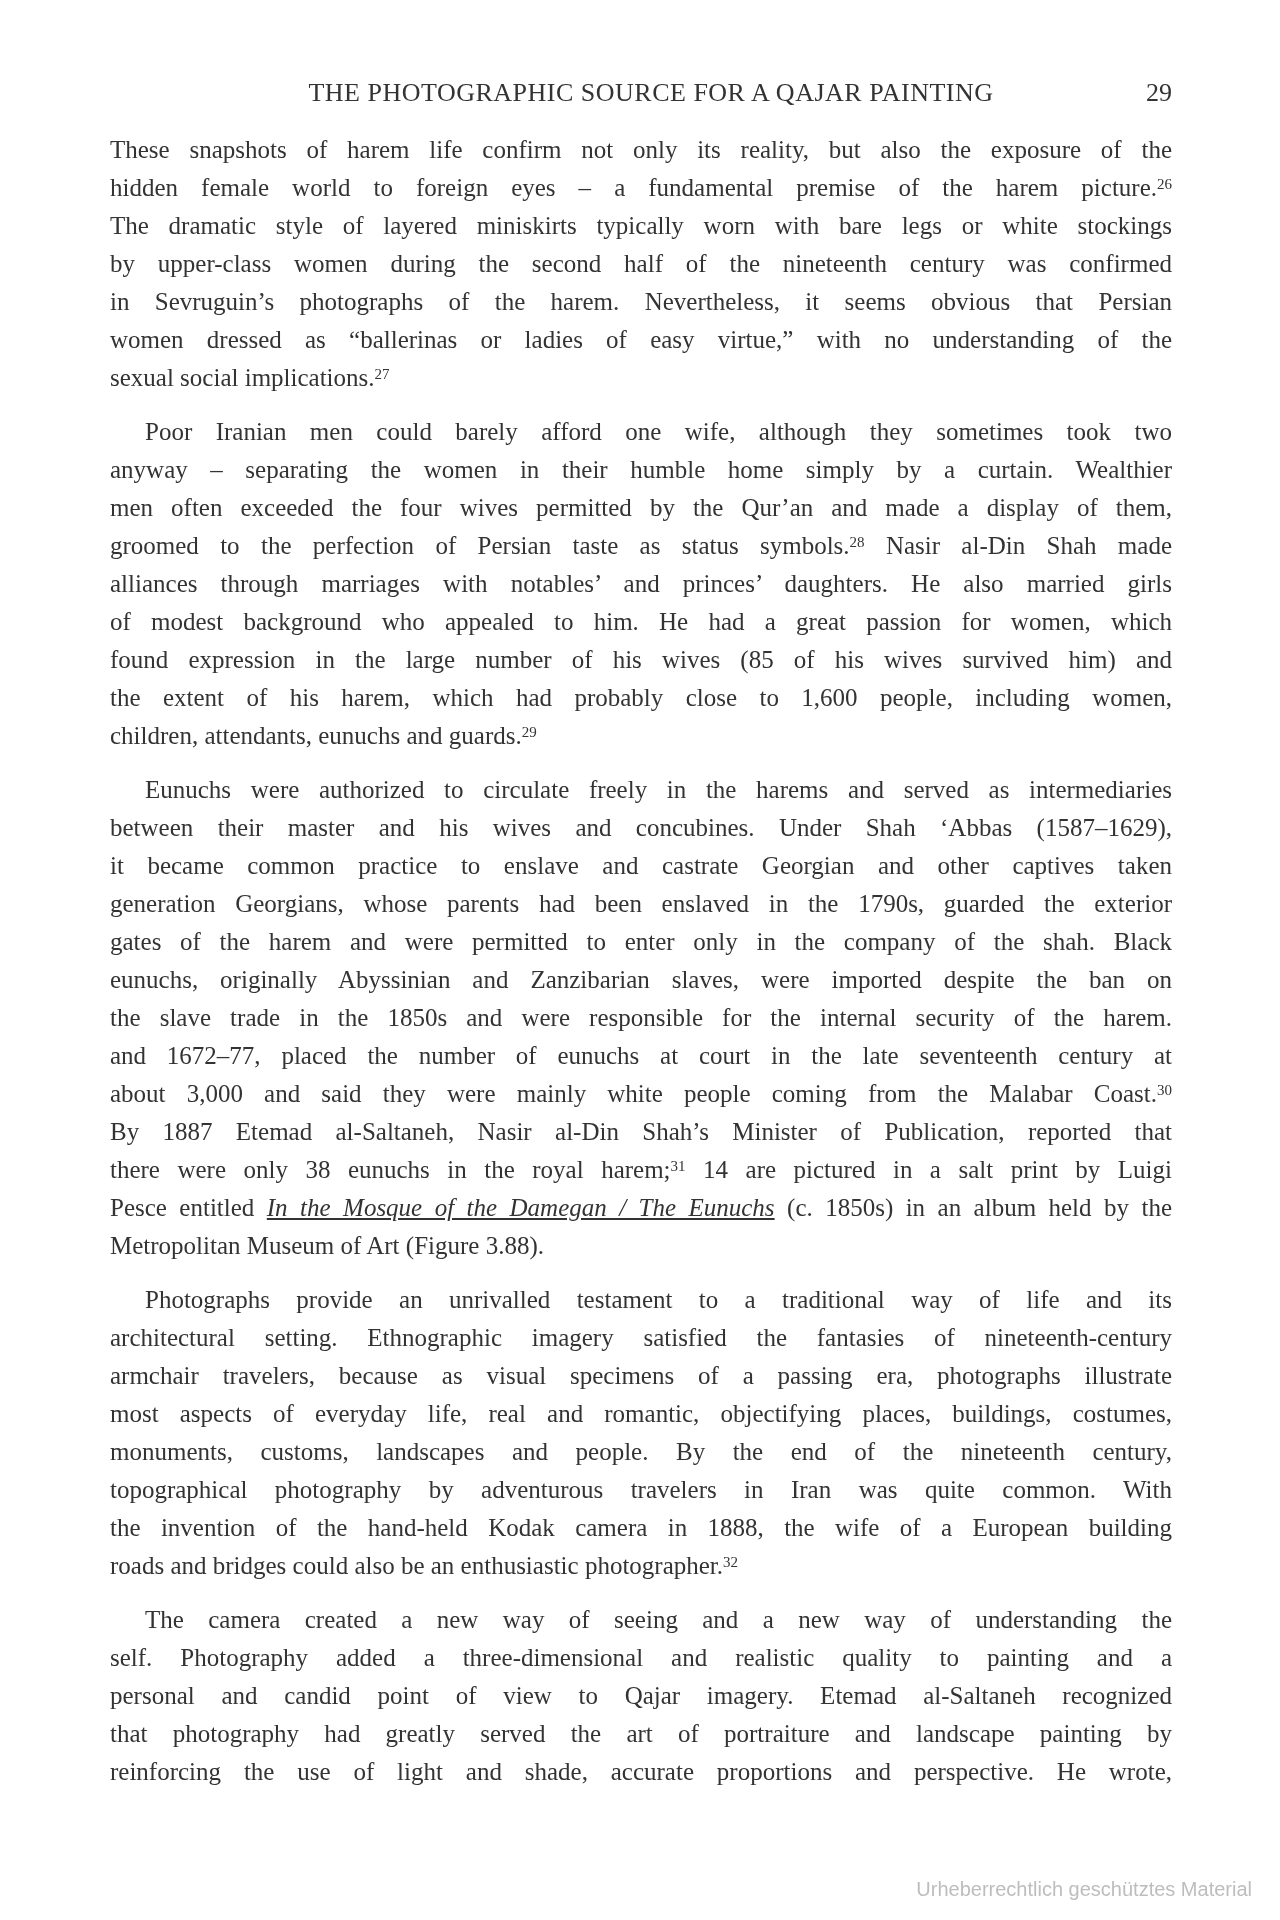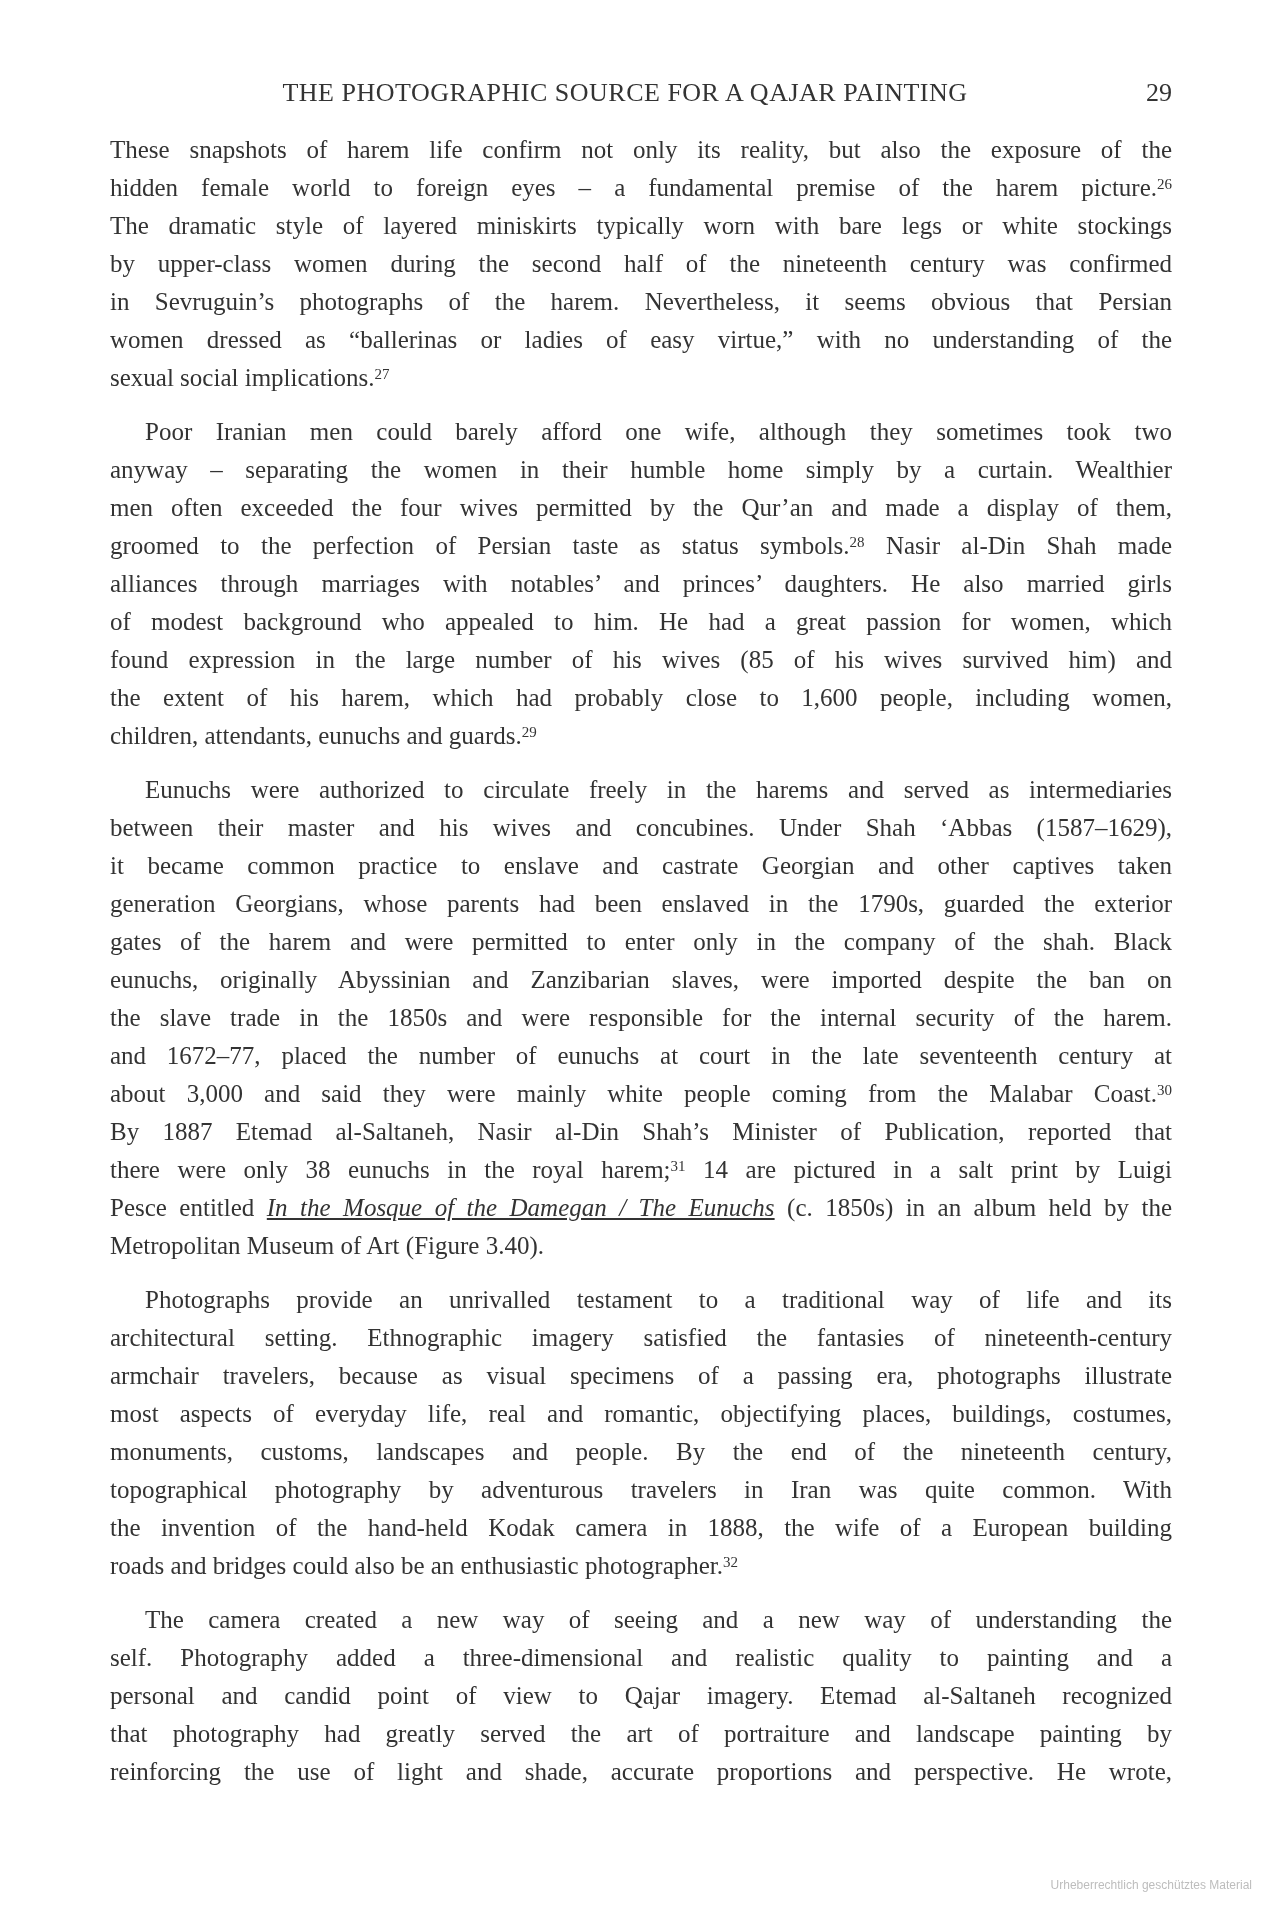--- a/index.html
+++ b/index.html
@@ -12,21 +12,21 @@
     width: 1280px;
     height: 1920px;
     background: #ffffff;
     font-family: "Liberation Serif", "DejaVu Serif", serif;
     color: #333333;
     overflow: hidden;
   }
   .running-title {
     position: absolute;
     top: 78px;
-    left: 94px;
+    left: 120px;
     width: 1062px;
     text-align: center;
     font-size: 26px;
     letter-spacing: 0.5px;
     white-space: nowrap;
   }
   .page-number {
     position: absolute;
     top: 78px;
     right: 108px;
@@ -59,21 +59,21 @@
   }
   .seg-i {
     font-style: italic;
     text-decoration: underline;
   }
   .watermark {
     position: absolute;
     top: 1878px;
     right: 28px;
     font-family: "Liberation Sans", "DejaVu Sans", sans-serif;
-    font-size: 12px;
+    font-size: 20px;
     color: #bdbdbd;
   }
 </style>
 </head>
 <body>
 
 <div class="page" style="background: rgb(255, 255, 255); color: rgb(51, 51, 51);">
   <div class="running-title">THE PHOTOGRAPHIC SOURCE FOR A QAJAR PAINTING</div>
   <div class="page-number">29</div>
 
@@ -104,21 +104,21 @@
         <div class="line"><span>it became common practice to enslave and castrate Georgian and other captives taken</span></div>
         <div class="line"><span>generation Georgians, whose parents had been enslaved in the 1790s, guarded the exterior</span></div>
         <div class="line"><span>gates of the harem and were permitted to enter only in the company of the shah. Black</span></div>
         <div class="line"><span>eunuchs, originally Abyssinian and Zanzibarian slaves, were imported despite the ban on</span></div>
         <div class="line"><span>the slave trade in the 1850s and were responsible for the internal security of the harem.</span></div>
         <div class="line"><span>and 1672–77, placed the number of eunuchs at court in the late seventeenth century at</span></div>
         <div class="line"><span>about 3,000 and said they were mainly white people coming from the Malabar Coast.</span><span class="seg-sup">30</span></div>
         <div class="line"><span>By 1887 Etemad al-Saltaneh, Nasir al-Din Shah’s Minister of Publication, reported that</span></div>
         <div class="line"><span>there were only 38 eunuchs in the royal harem;</span><span class="seg-sup">31</span><span> 14 are pictured in a salt print by Luigi</span></div>
         <div class="line"><span>Pesce entitled </span><span class="seg-i">In the Mosque of the Damegan / The Eunuchs</span><span> (c. 1850s) in an album held by the</span></div>
-        <div class="line para-end"><span>Metropolitan Museum of Art (Figure 3.40).</span></div>
+        <div class="line para-end"><span>Metropolitan Museum of Art (Figure 3.88).</span></div>
       </div>
       <div>
         <div class="line indent"><span>Photographs provide an unrivalled testament to a traditional way of life and its</span></div>
         <div class="line"><span>architectural setting. Ethnographic imagery satisfied the fantasies of nineteenth-century</span></div>
         <div class="line"><span>armchair travelers, because as visual specimens of a passing era, photographs illustrate</span></div>
         <div class="line"><span>most aspects of everyday life, real and romantic, objectifying places, buildings, costumes,</span></div>
         <div class="line"><span>monuments, customs, landscapes and people. By the end of the nineteenth century,</span></div>
         <div class="line"><span>topographical photography by adventurous travelers in Iran was quite common. With</span></div>
         <div class="line"><span>the invention of the hand-held Kodak camera in 1888, the wife of a European building</span></div>
         <div class="line para-end"><span>roads and bridges could also be an enthusiastic photographer.</span><span class="seg-sup">32</span></div>

